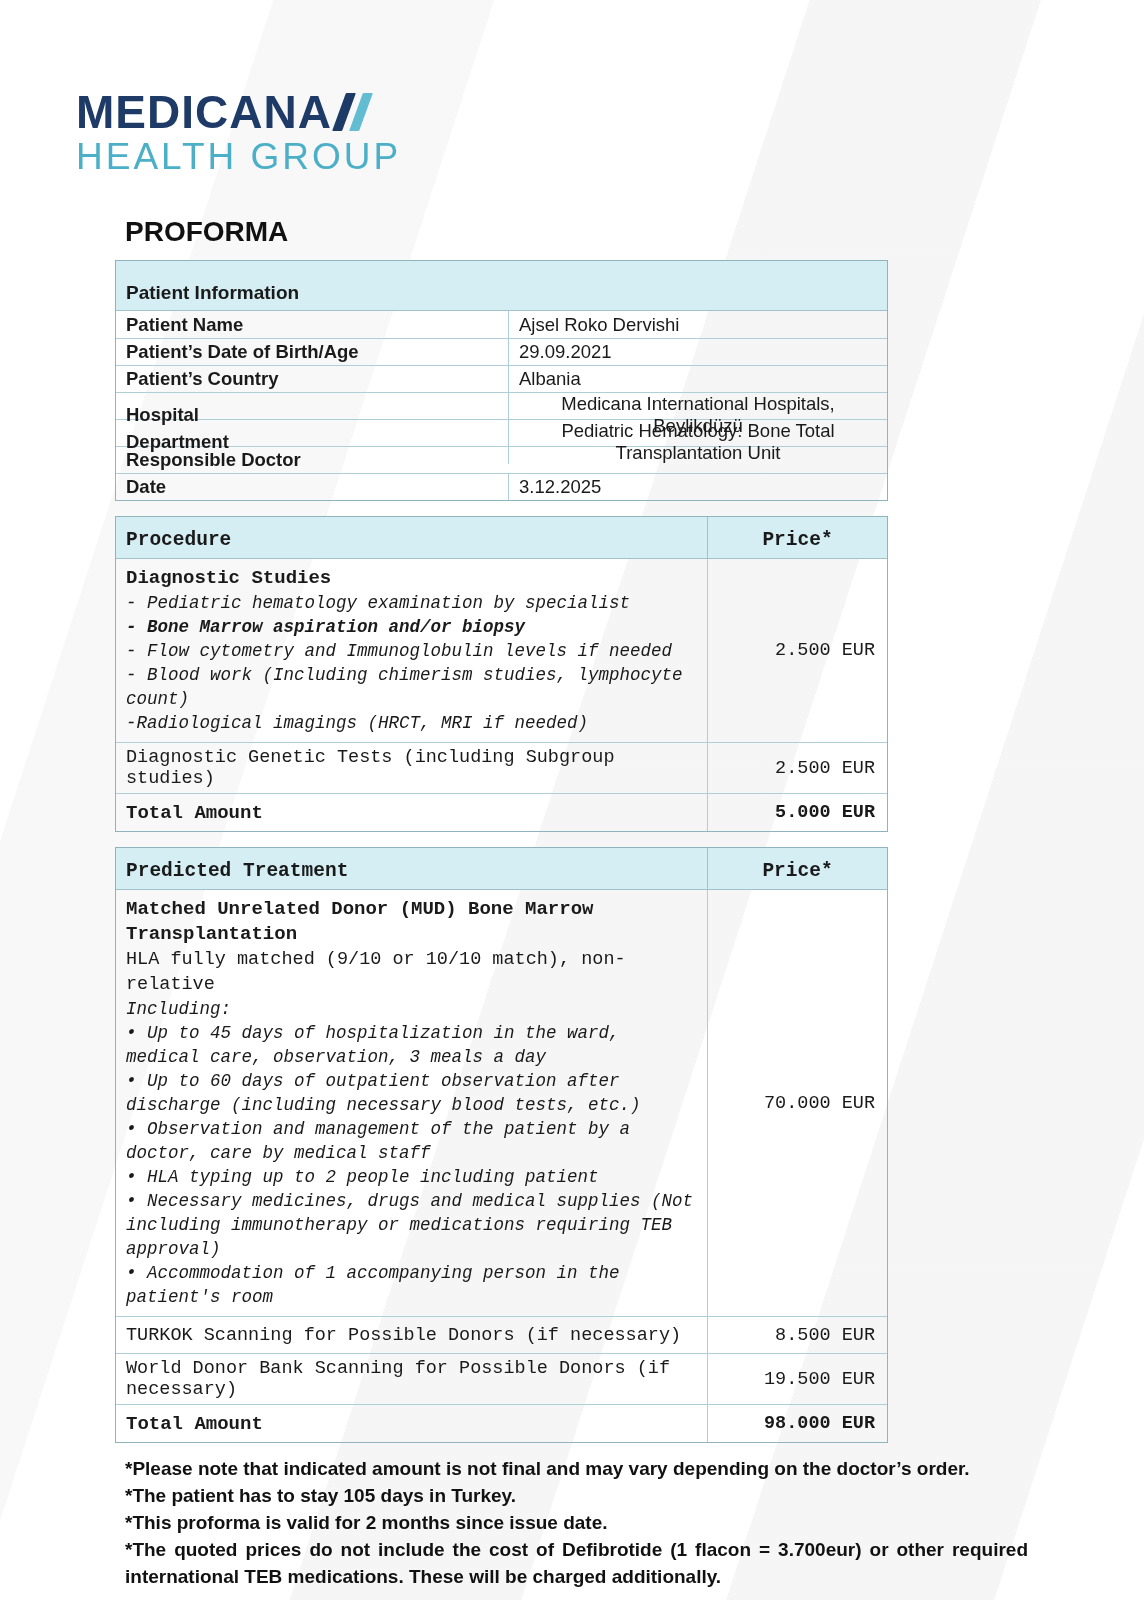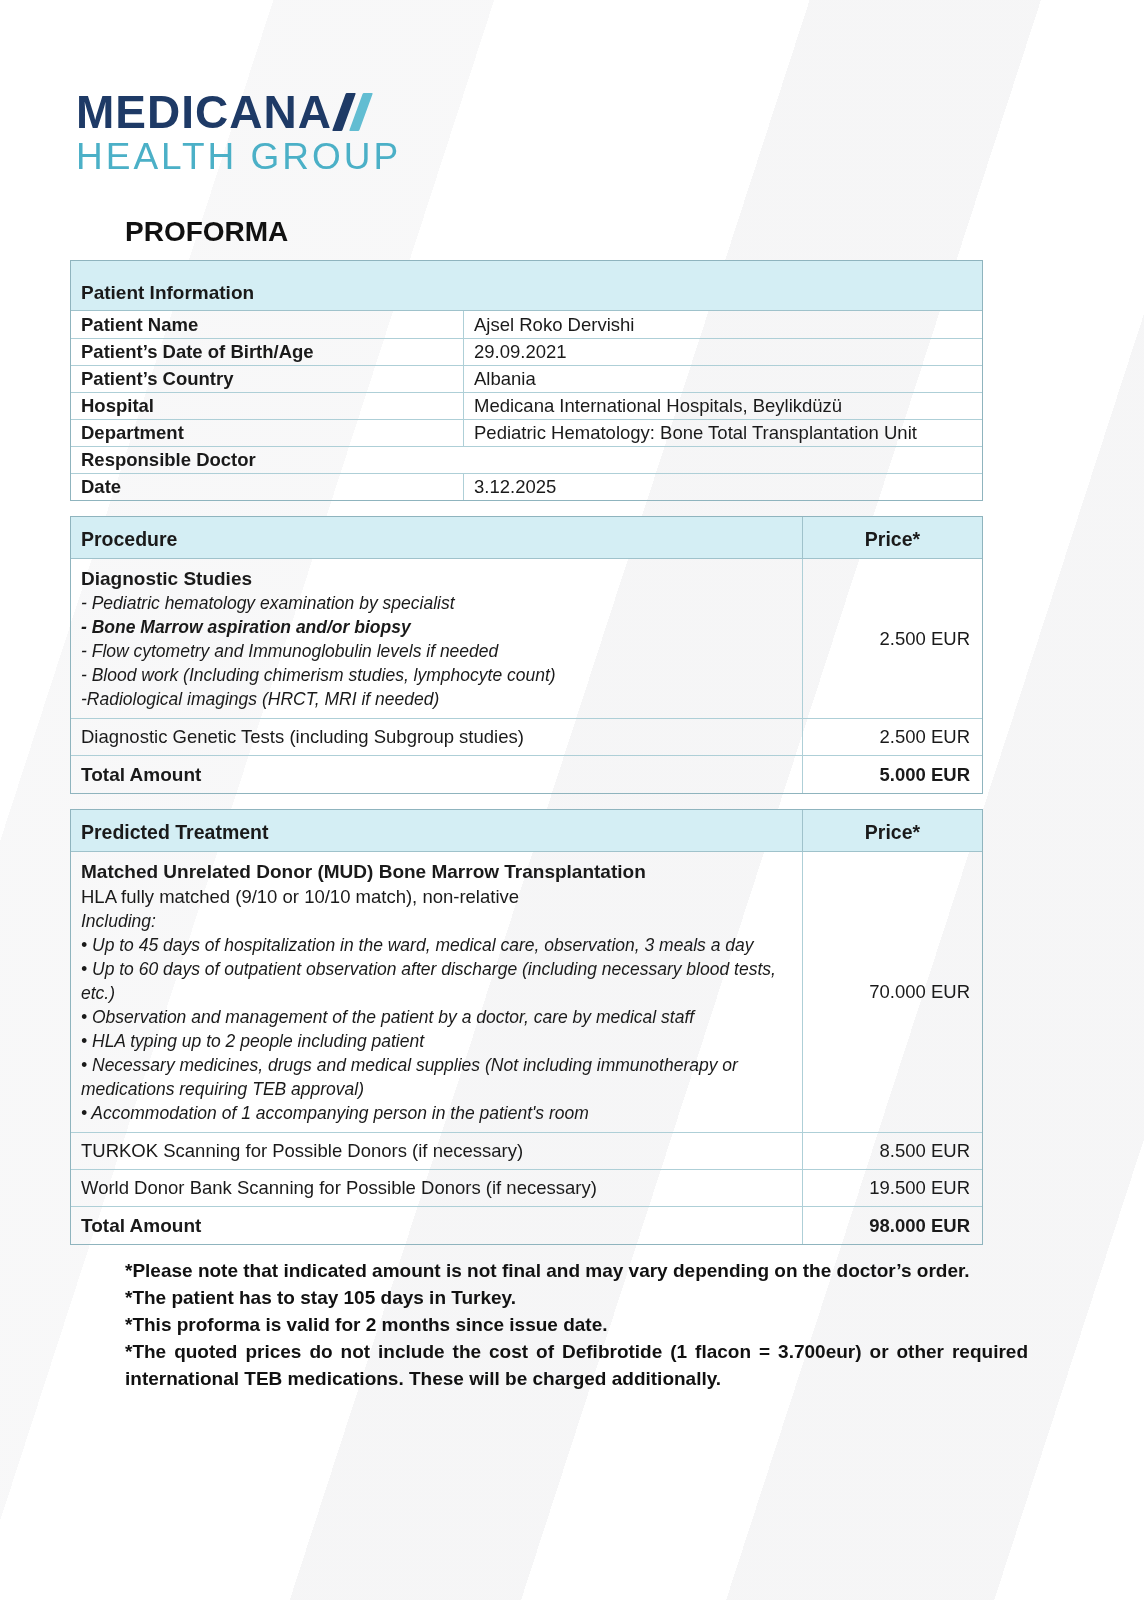--- a/index.html
+++ b/index.html
@@ -44,37 +44,38 @@
   }
 
   
   .doc-title {
     margin:38px 0 12px 125px;
     font-size:28px; font-weight:700; color:#111;
   }
 
   
   .tbl {
-    margin-left:70px; width:913px;
+    margin-left:115px; width:773px;
     border:1.5px solid #8fb4be;
     background:transparent;
   }
-  .tbl + .tbl { margin-top:15px; }
+  .tbl + .tbl { margin-top:15px;font-family:Liberation Mono, monospace; }
 
   
   .pi-head {
     background:#d4eef4;
     height:50px; display:flex; align-items:flex-end;
     padding:0 10px 6px 10px;
     font-size:19px; font-weight:700;
     border-bottom:1px solid #9fc2cb;
   }
   .pi-row {
     display:grid; grid-template-columns:392px 1fr;
     height:27px;
+    text-align:center;
   }
   .pi-row + .pi-row { border-top:1px solid #aecfd7; }
   .pi-label {
     font-weight:700; font-size:18.5px;
     display:flex; align-items:center; padding:0 10px;
   }
   .pi-value {
     font-size:18.5px;
     display:flex; align-items:center; padding:0 10px;
     border-left:1px solid #aecfd7;

